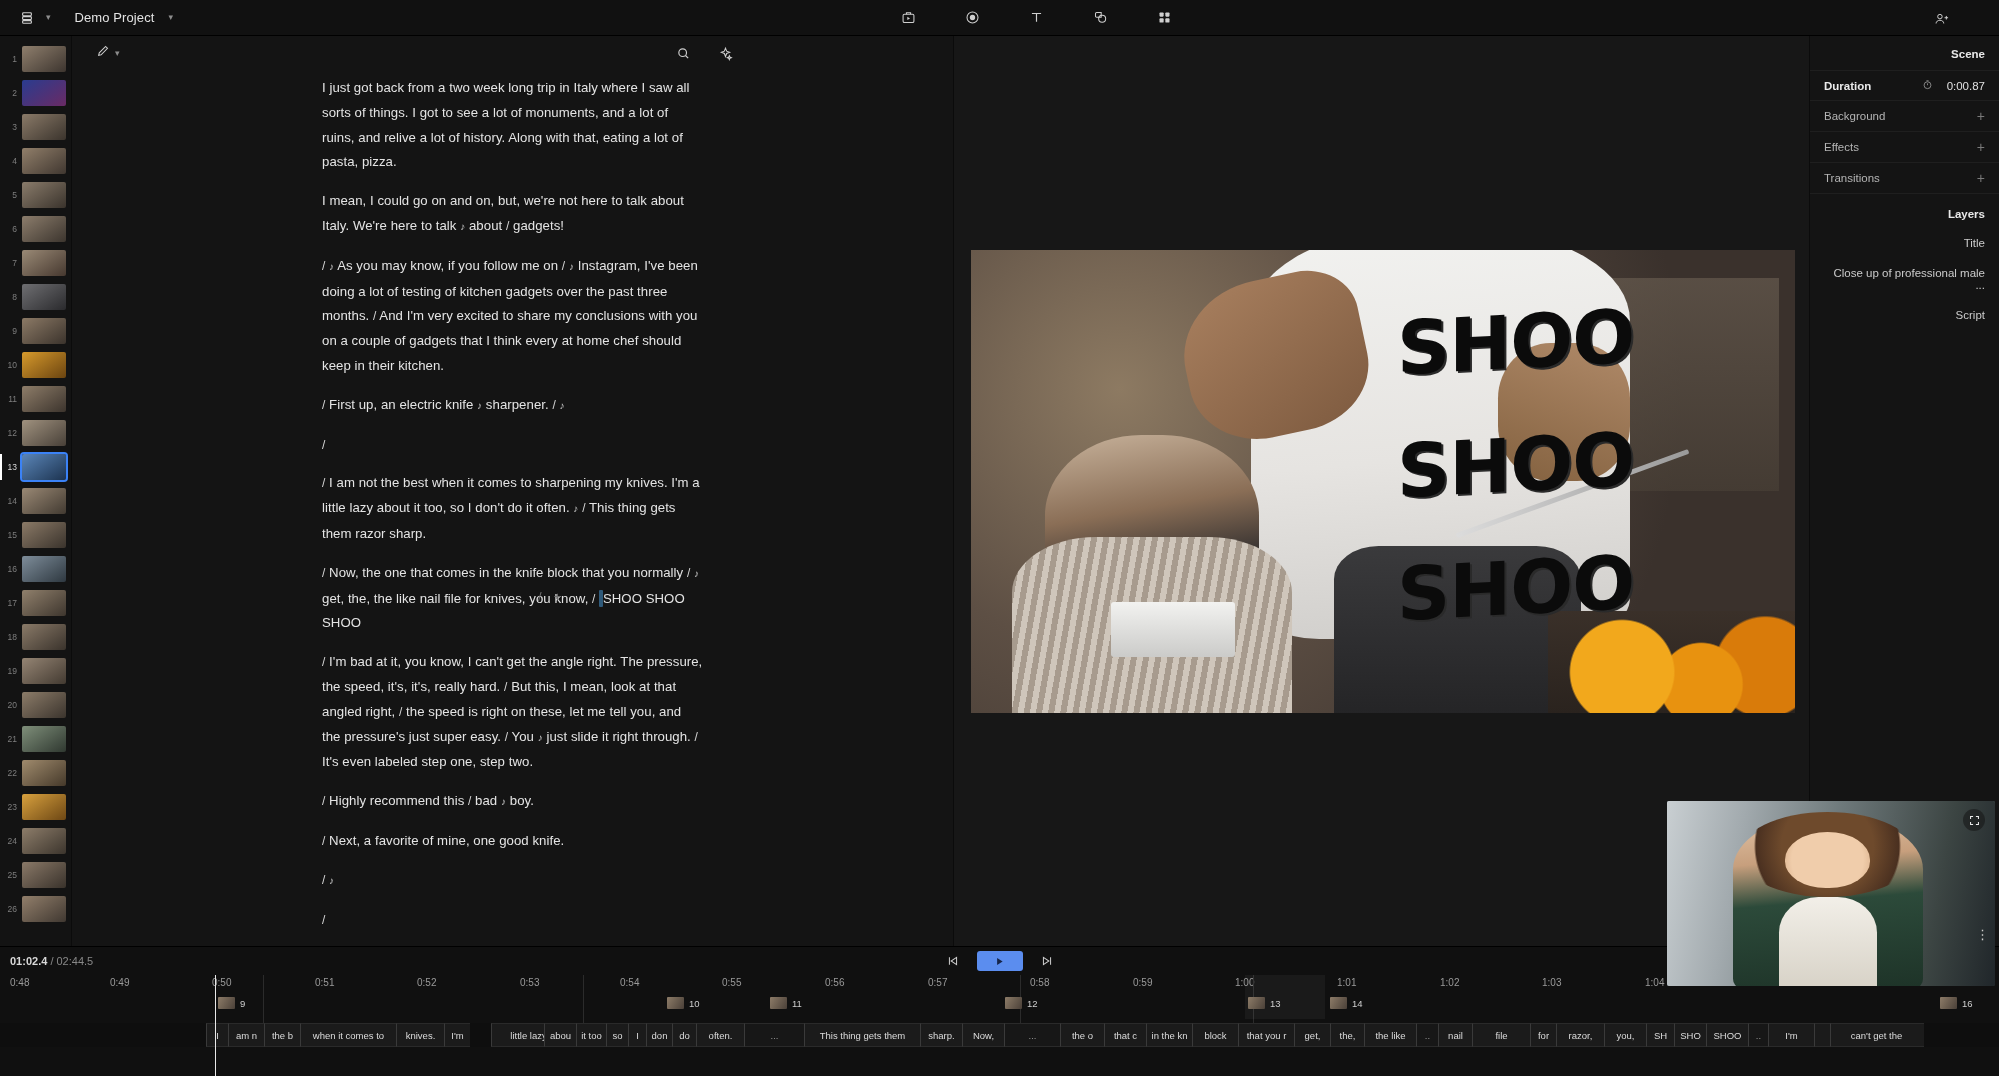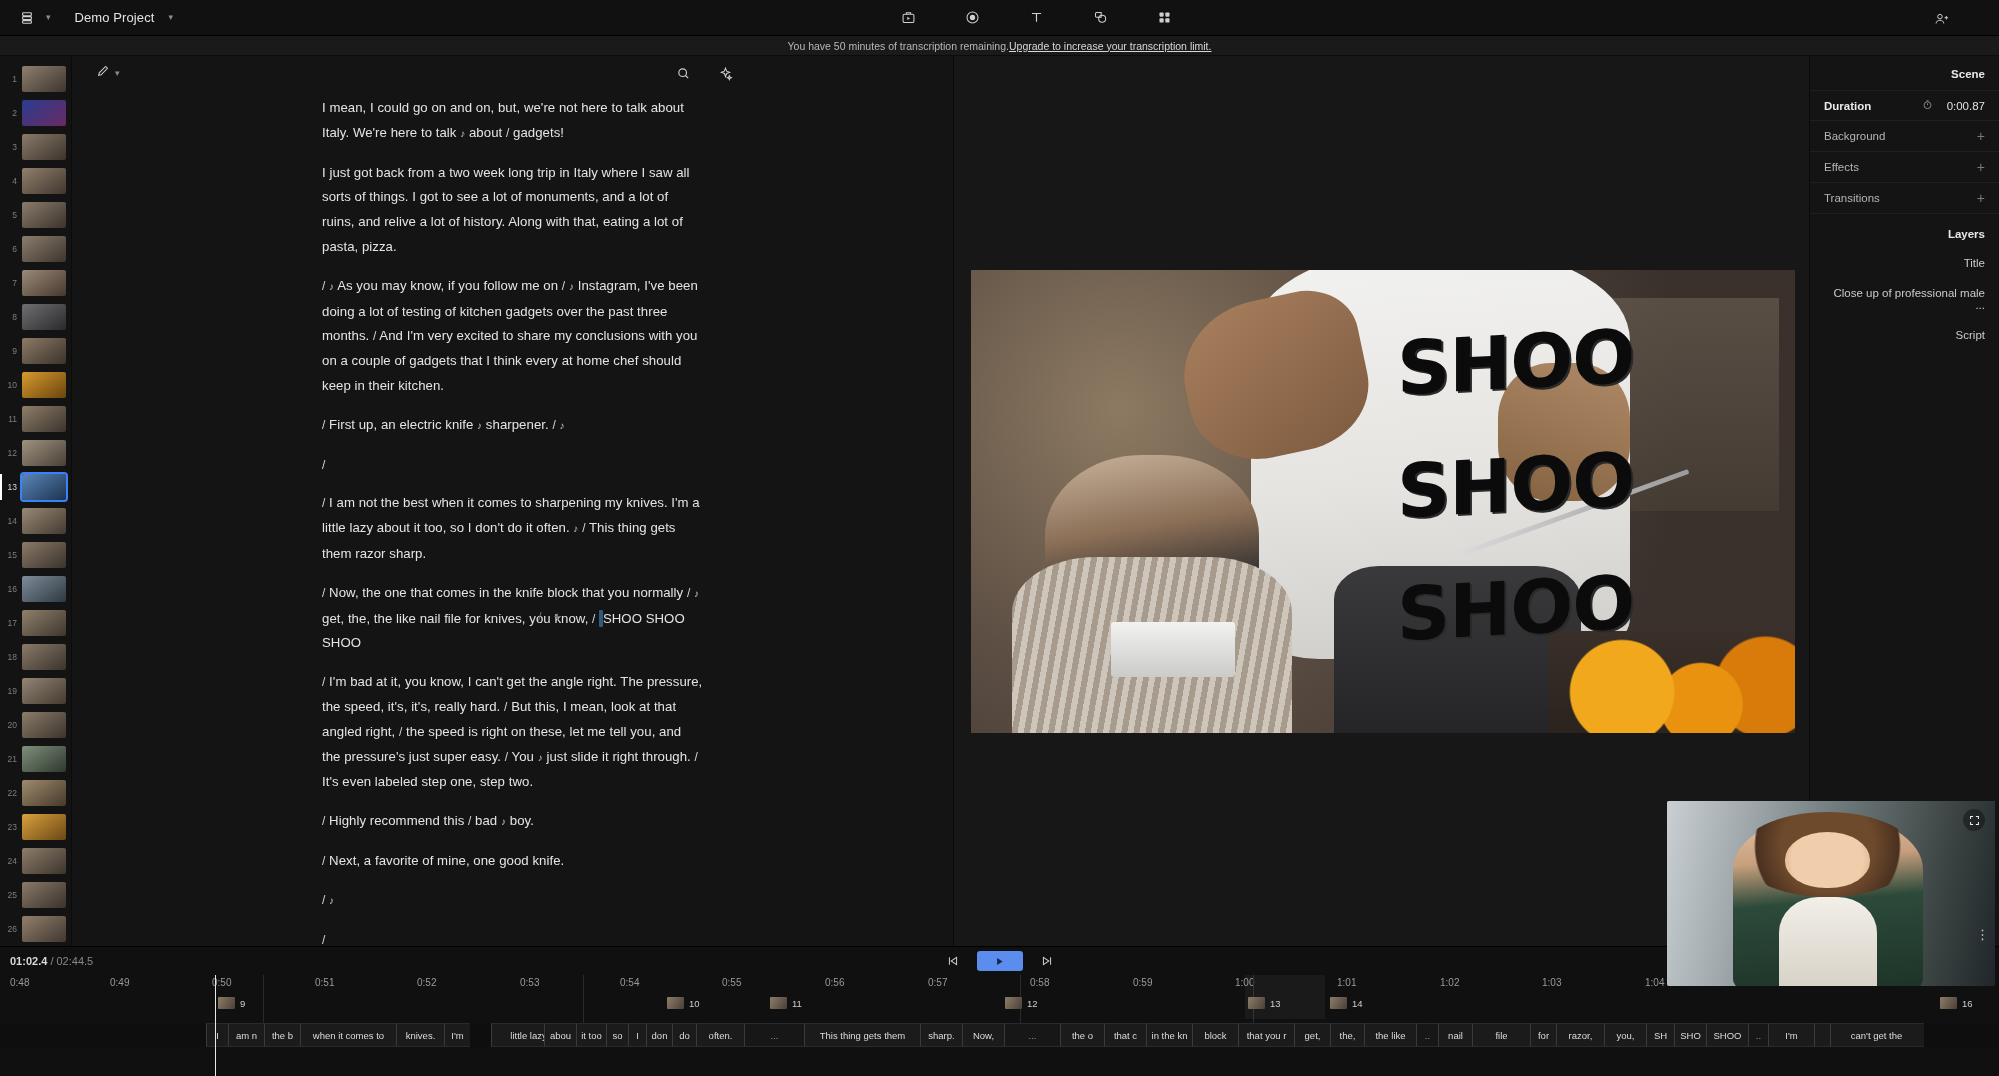--- a/index.html
+++ b/index.html
@@ -348,24 +348,20 @@
           <circle cx="7.4" cy="6" r="2.8"></circle>
             <path d="M2.6 14.6c0-2.4 2.1-4 4.8-4s4.8 1.6 4.8 4"></path>
           <path d="M15.4 5.2v4.4M13.2 7.4h4.4"></path>
         </svg>
       </div>
       <button class="publish-btn">Publish</button>
       <div class="avatar">OD</div>
     </div>
   </div>
 
-  <div class="notice">
-    <span>You have 50 minutes of transcription remaining. </span>
-    <a href="#">Upgrade to increase your transcription limit.</a>
-  </div>
 
   <div class="mainrow">
 
     <div class="scenestrip" id="scenestrip">
         <div class="scene-item">
           <span class="scene-num">1</span>
           <div class="scene-thumb" style="background:linear-gradient(145deg,#8f7f6d,#3d352f)"></div>
         </div>
         <div class="scene-item">
           <span class="scene-num">2</span>
@@ -490,22 +486,22 @@
           <div class="tool-ic">
             <svg width="15" height="15" viewBox="0 0 18 18" fill="none" stroke="#cfcfcf" stroke-width="1.25">
               <path d="M9 2.6l1.4 3.6L14 7.6l-3.6 1.4L9 12.6 7.6 9 4 7.6l3.6-1.4z"></path>
               <path d="M13.6 11.6l.7 1.7 1.7.7-1.7.7-.7 1.7-.7-1.7-1.7-.7 1.7-.7z"></path>
             </svg>
           </div>
         </div>
       </div>
       <div class="tr-scroll">
         <div class="tr-body" id="tr-body">
+            <div class="para"><span>I just got back from a two week long trip in Italy where I saw all sorts of things. I got to see a lot of monuments, and a lot of ruins, and relive a lot of history. Along with that, eating a lot of pasta, pizza.</span></div>
             <div class="para"><span>I mean, I could go on and on, but, we're not here to talk about Italy. We're here to talk <span class="note">♪</span> about <span class="slash">/</span> gadgets!</span></div>
-            <div class="para"><span>I just got back from a two week long trip in Italy where I saw all sorts of things. I got to see a lot of monuments, and a lot of ruins, and relive a lot of history. Along with that, eating a lot of pasta, pizza.</span></div>
             <div class="para"><span><span class="slash">/</span> <span class="note">♪</span> As you may know, if you follow me on <span class="slash">/</span> <span class="note">♪</span> Instagram, I've been doing a lot of testing of kitchen gadgets over the past three months. <span class="slash">/</span> And I'm very excited to share my conclusions with you on a couple of gadgets that I think every at home chef should keep in their kitchen.</span></div>
             <div class="para"><span><span class="slash">/</span> First up, an electric knife <span class="note">♪</span> sharpener. <span class="slash">/</span> <span class="note">♪</span></span></div>
             <div class="para"><span><span class="slash">/</span></span></div>
             <div class="para"><span><span class="slash">/</span> I am not the best when it comes to sharpening my knives. I'm a little lazy about it too, so I don't do it often. <span class="note">♪</span> <span class="slash">/</span> This thing gets them razor sharp.</span></div>
             <div class="para"><div class="plusrow" style="margin-top: 24px;">
                 <span>/</span>
                 <span>+</span>
               </div><span><span class="slash">/</span> Now, the one that comes in the knife block that you normally <span class="slash">/</span> <span class="note">♪</span> get, the, the like nail file for knives, you know, <span class="slash">/</span> <span class="sel-hl">&nbsp;</span>SHOO SHOO SHOO</span></div>
             <div class="para"><span><span class="slash">/</span> I'm bad at it, you know, I can't get the angle right. The pressure, the speed, it's, it's, really hard. <span class="slash">/</span> But this, I mean, look at that angled right, <span class="slash">/</span> the speed is right on these, let me tell you, and the pressure's just super easy. <span class="slash">/</span> You <span class="note">♪</span> just slide it right through. <span class="slash">/</span> It's even labeled step one, step two.</span></div>
             <div class="para"><span><span class="slash">/</span> Highly recommend this <span class="slash">/</span> bad <span class="note">♪</span> boy.</span></div>

